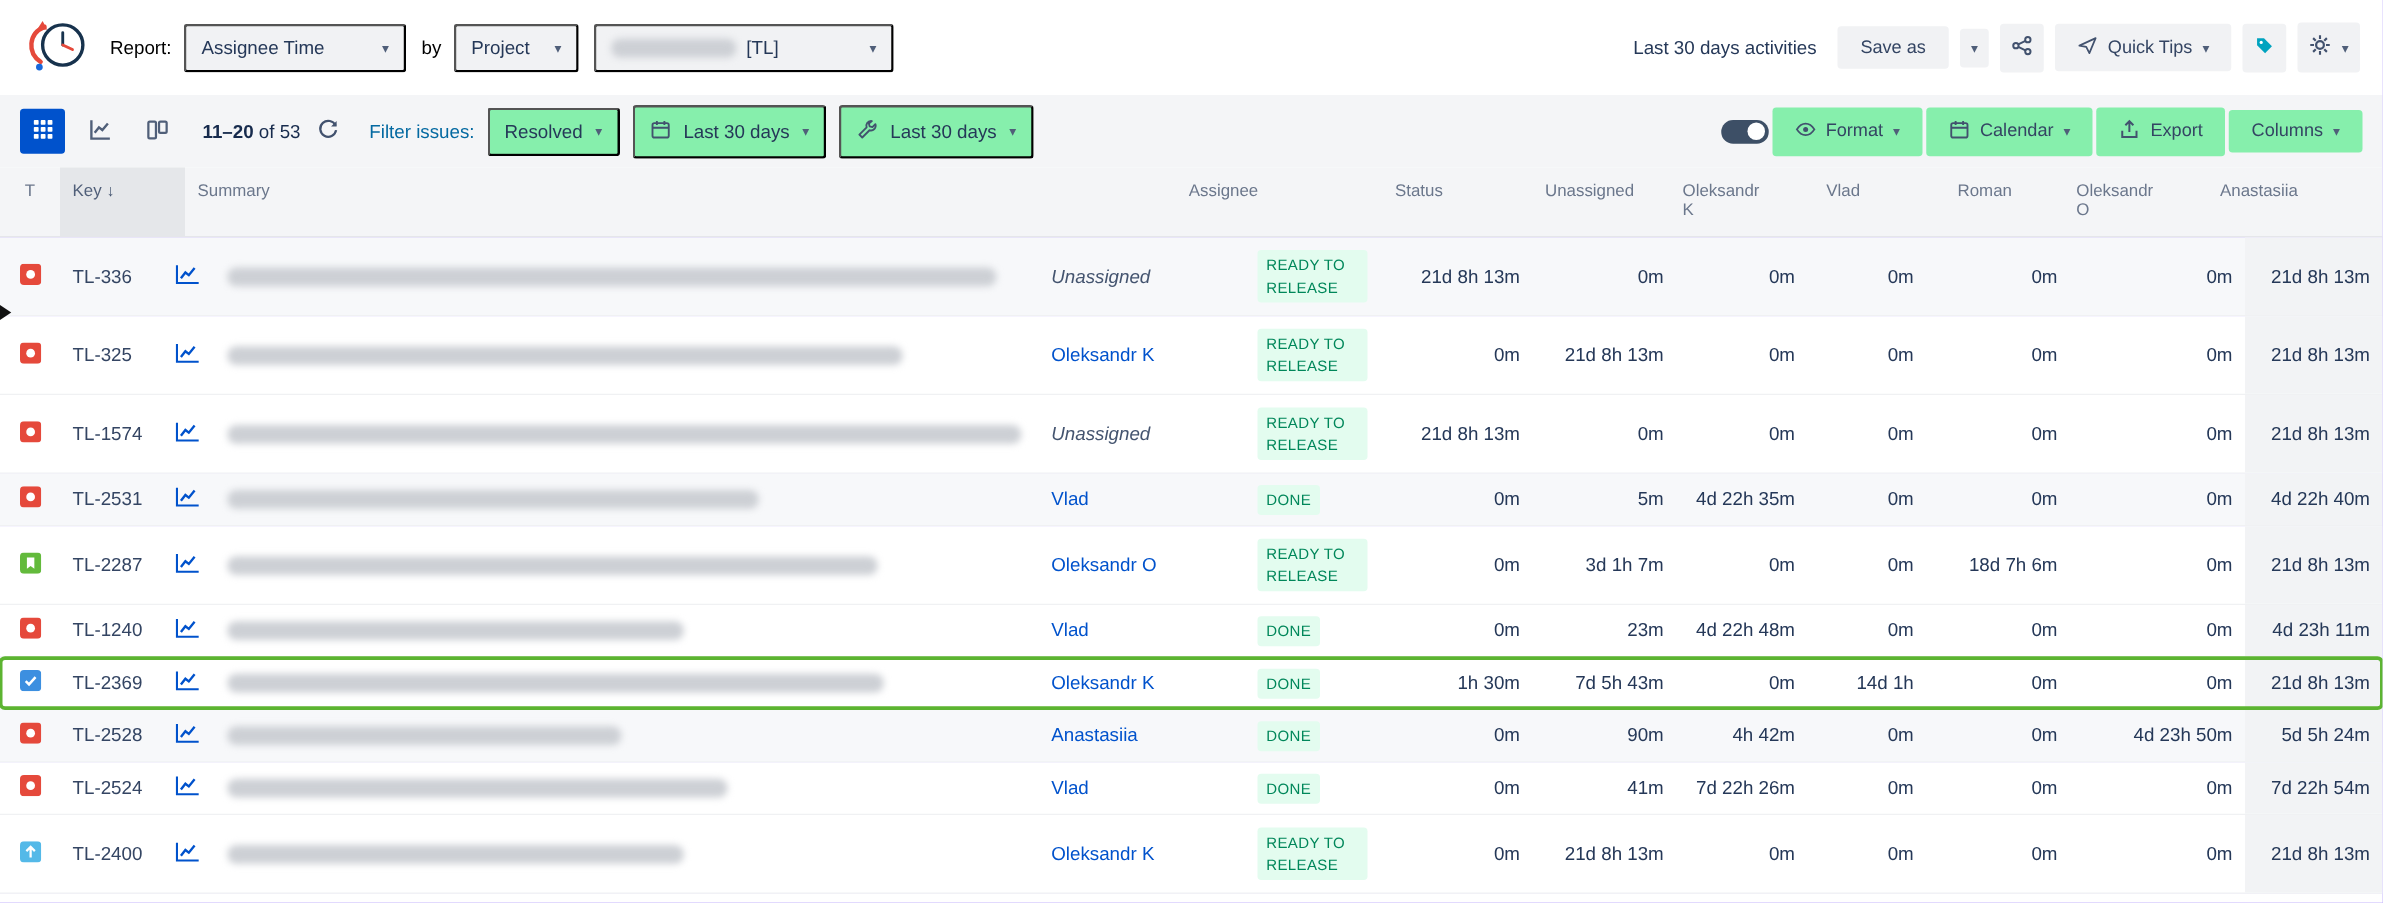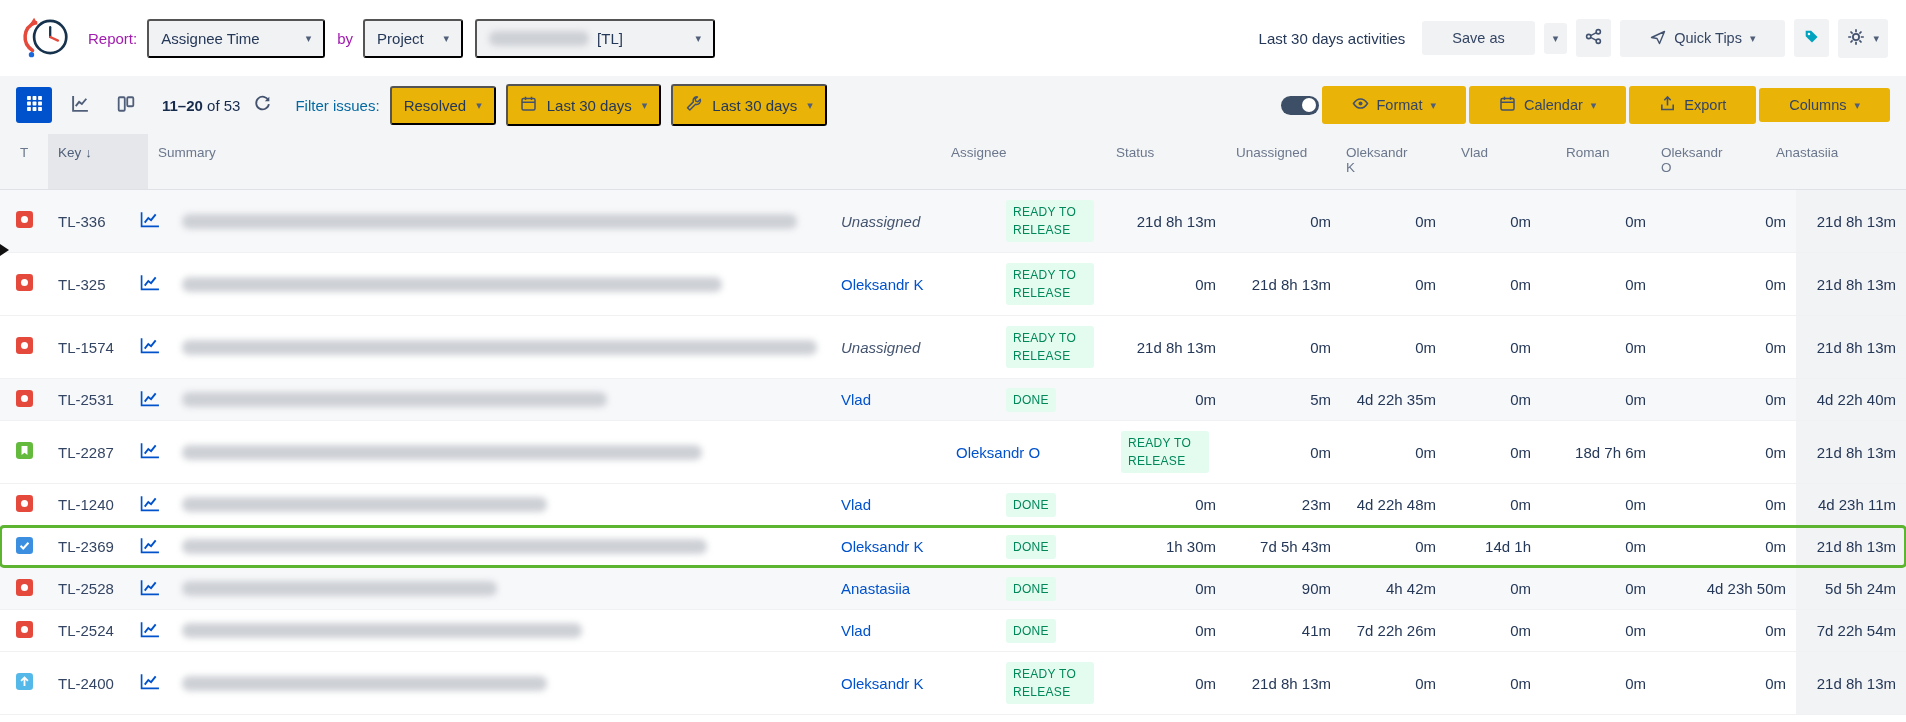--- a/index.html
+++ b/index.html
@@ -5,45 +5,45 @@
   * { box-sizing: border-box; }
   html,body { margin:0; padding:0; }
   body {
     width:1906px; height:722px; overflow:hidden; position:relative;
     background:#fff; color:#172b4d;
     font-family:"Liberation Sans", sans-serif; font-size:15px;
   }
   
   .topbar { display:flex; align-items:center; height:76px; padding:0 18px; background:#fff; }
   .logo { margin-right:16px; }
-  .lbl { color:#a21caf; margin-right:10px; }
+  .lbl { color:#000000; margin-right:10px; }
   .dd {
     display:inline-flex; align-items:center; justify-content:space-between; gap:10px;
     background:#f1f2f4; border-radius:3px; padding:9px 12px;
     font-size:15px; color:#253858; cursor:pointer; white-space:nowrap;
   }
   .chev { font-size:11px; color:#505f79; }
   .dd-report { min-width:178px; margin-right:12px; }
   .dd-group  { min-width:100px; margin-right:12px; }
   .dd-project{ min-width:240px; }
   .blur {
     display:inline-block; height:15px; border-radius:7px;
     background:#cdd0d5; filter:blur(3px);
   }
   .topbar-right { margin-left:auto; display:flex; align-items:center; gap:9px; }
   .btn {
     display:inline-flex; align-items:center; gap:8px; border:none; cursor:pointer;
-    background:#f1f2f4; border-radius:3px; padding:9px 30px;
+    background:#f1f2f4; border-radius:3px; padding:9px 18px;
     font-family:inherit; font-size:14.5px; color:#344563; white-space:nowrap;
   }
   .iconbtn { padding:9px 9px; }
   .activities { color:#253858; margin-right:8px; }
   
   .toolbar { display:flex; align-items:center; height:58px; padding:0 16px; background:#f4f5f7; gap:10px; }
-  .toolbar .btn, .toolbar .dd { background:#eab308; }
+  .toolbar .btn, .toolbar .dd { background:#86efac; }
   .viewbtn {
     width:36px; height:36px; display:flex; align-items:center; justify-content:center;
     border-radius:3px; border:none; background:transparent; cursor:pointer;
   }
   .viewbtn.active { background:var(--accent_blue); }
   .pagination { margin-left:8px; color:#172b4d; white-space:nowrap; }
   .pagination b { font-weight:bold; }
   .refreshbtn { background:transparent; border:none; cursor:pointer; padding:4px; display:flex; }
   .filter-label { color:#0369a1; margin-left:10px; }
   .toolbar-right { margin-left:auto; display:flex; align-items:center; gap:3px; }
@@ -448,20 +448,21 @@
         <div class="cell c-summary">
           <span class="blur" style="width: 520px;"></span>
         </div>
         <div class="cell c-assignee">
           <span class="alink">Oleksandr O</span>
         </div>
         <div class="cell c-status">
           <span class="badge wrap">READY TO RELEASE</span>
         </div>
         <div class="cell c-num n0">0m</div>
+        <div class="cell c-num n1">3d 1h 7m</div>
         <div class="cell c-num n2">0m</div>
         <div class="cell c-num n3">0m</div>
         <div class="cell c-num n4">18d 7h 6m</div>
         <div class="cell c-num n5">0m</div>
         <div class="cell c-total">21d 8h 13m</div>
       </div>
       <div class="row short">
         <div class="cell c-t">
           <span><svg width="17" height="17" viewBox="0 0 16 16">
               <rect width="16" height="16" rx="3" fill="#e5493b"></rect>

